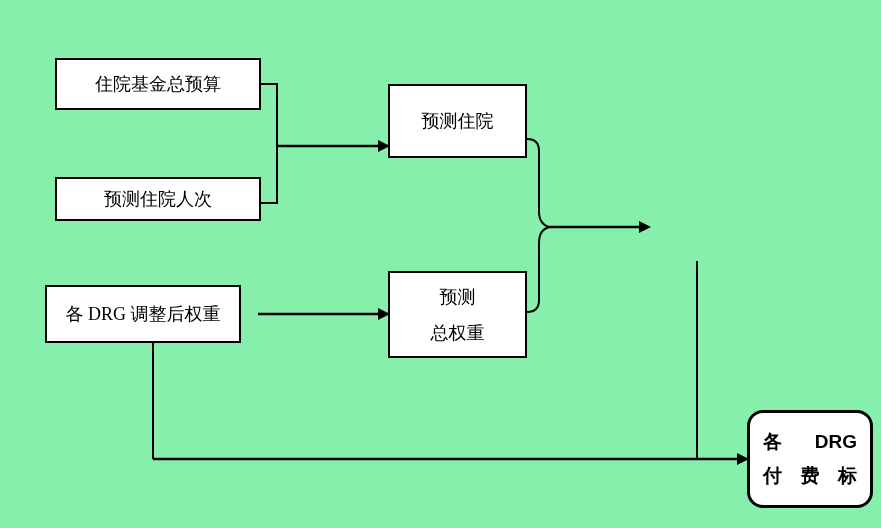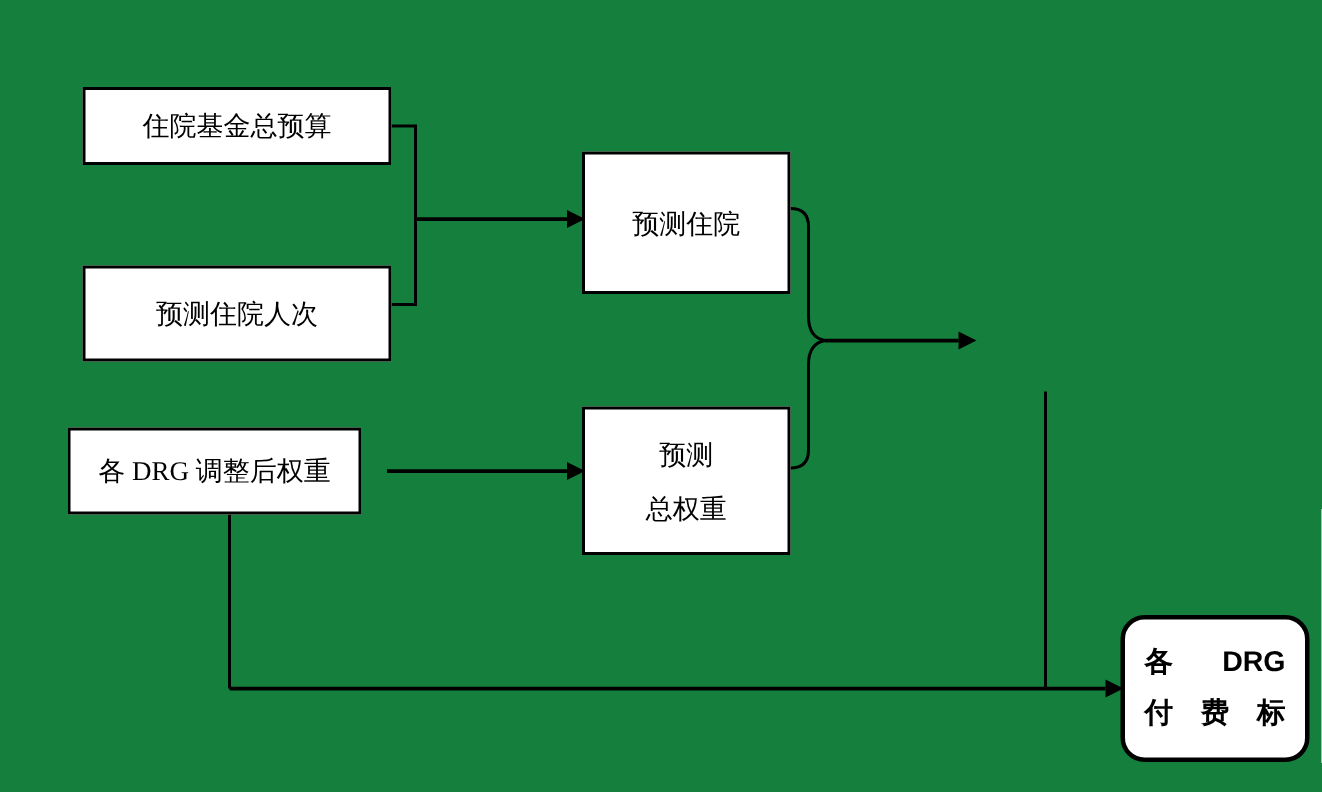--- a/index.html
+++ b/index.html
@@ -4,21 +4,21 @@
 <style>
   html, body {
     margin: 0;
     padding: 0;
     background: #ffffff;
   }
   .stage {
     position: relative;
     width: 881px;
     height: 528px;
-    background: #15803d;
+    background: #86efac;
     overflow: hidden;
     font-family: "Liberation Serif", serif;
   }
   .connectors {
     position: absolute;
     left: 0;
     top: 0;
     width: 881px;
     height: 528px;
   }
@@ -37,24 +37,24 @@
     text-align: center;
     white-space: nowrap;
   }
   .node .ln {
     display: block;
   }
   .node.two-line .ln {
     line-height: 36px;
   }
   #node-hospital-fund-budget   { left: 55px;  top: 58px;  width: 206px; height: 52px; }
-  #node-predicted-admissions   { left: 55px;  top: 177px; width: 206px; height: 64px; }
-  #node-predicted-total-cost   { left: 388px; top: 101px; width: 139px; height: 95px; }
+  #node-predicted-admissions   { left: 55px;  top: 177px; width: 206px; height: 44px; }
+  #node-predicted-total-cost   { left: 388px; top: 84px; width: 139px; height: 74px; }
   #node-drg-adjusted-weight    { left: 45px;  top: 285px; width: 196px; height: 58px; justify-content: center; }
-  #node-predicted-total-weight { left: 388px; top: 271px; width: 139px; height: 99px; }
+  #node-predicted-total-weight { left: 388px; top: 271px; width: 139px; height: 87px; }
   #node-rate                   { left: 649px; top: 193px; width: 98px;  height: 68px; }
   #node-drg-payment-standard {
     left: 747px; top: 410px; width: 126px; height: 98px;
     border-width: 3px;
     border-radius: 16px;
     font-family: "Liberation Sans", sans-serif;
     font-weight: bold;
     font-size: 19px;
     padding: 0 13px;
     align-items: flex-start;

